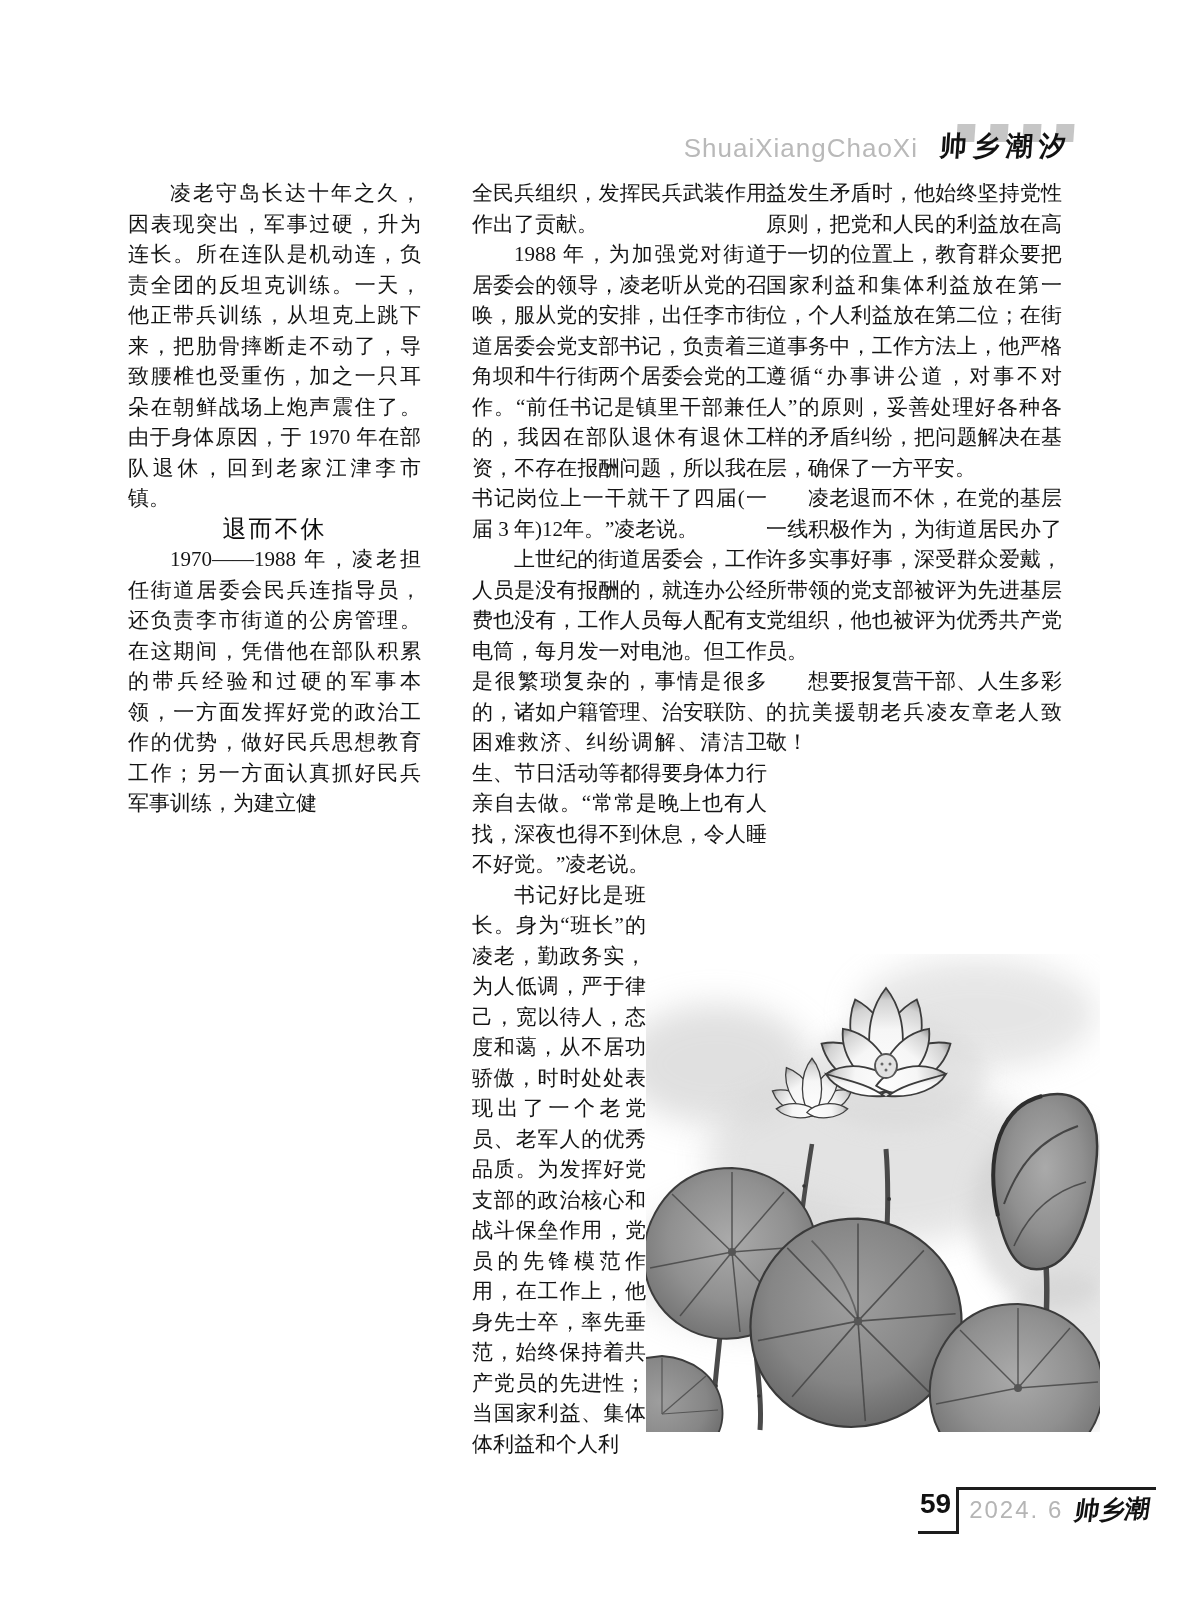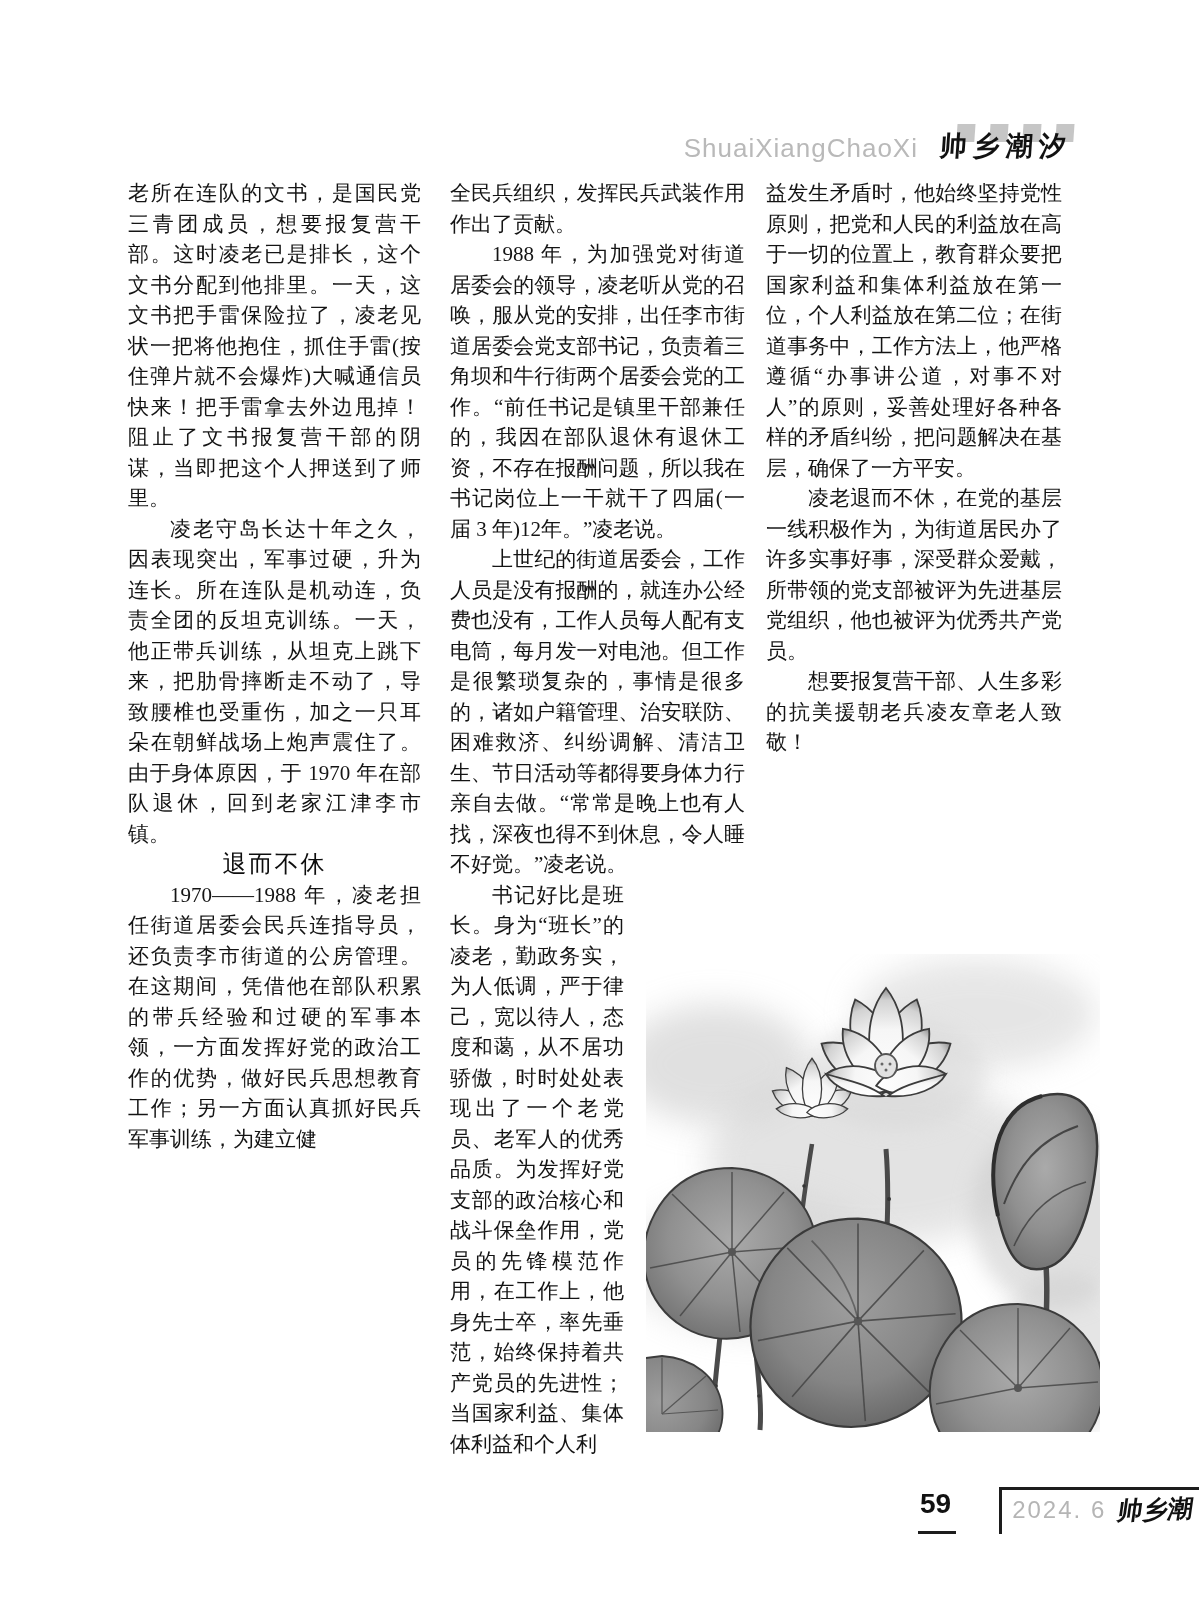--- a/index.html
+++ b/index.html
@@ -17,53 +17,52 @@
     color:#111;margin-left:6px;transform:skewX(-4deg);}
   .mast-char .sq{position:absolute;top:-4px;right:-7px;width:18px;height:18px;
     background:#c6c6c6;z-index:0;}
   .mast-char .glyph{position:relative;z-index:1;}
   
   .col{position:absolute;top:178px;font-size:21px;line-height:30.5px;
     text-align:justify;color:#141414;}
   .col p{margin:0;}
   .indent{text-indent:2em;}
   .col1{left:128px;width:293px;}
-  .col2{left:450px;width:295px;}
+  .col2{left:472px;width:295px;}
   .col3{left:766px;width:296px;}
   .narrow{width:174px;}
   .section-heading{
     font-family:"Liberation Sans","DejaVu Sans",sans-serif;
     font-weight:normal;font-size:24px;text-align:center;text-indent:0;
     letter-spacing:2px;margin:26px 0 23px 0;color:#0d0d0d;
   }
   
   .illustration{position:absolute;left:646px;top:954px;width:454px;height:478px;}
   
   .footer{position:absolute;left:918px;top:1487px;display:flex;align-items:stretch;
     font-family:"Liberation Sans","DejaVu Sans",sans-serif;}
   .page-num{font-size:28px;font-weight:bold;color:#111;line-height:34px;
     padding:0 5px 1px 2px;border-bottom:3px solid #1d1d1d;}
   .footer-right{border-left:3px solid #1d1d1d;border-top:3px solid #1d1d1d;
-    padding:3px 6px 8px 10px;display:flex;align-items:baseline;margin-left:43px;}
+    padding:3px 6px 8px 10px;display:flex;align-items:baseline;}
   .issue{color:#b5b5b5;font-size:24px;letter-spacing:2px;}
   .mag-name{font-size:25px;font-weight:bold;color:#111;margin-left:12px;
     display:inline-block;transform:skewX(-10deg) rotate(-2deg);
     font-family:"DejaVu Serif",serif;}
 </style>
 </head>
 <body>
 
 <div class="page">
 
   <div class="masthead">
     <span class="mast-roman">ShuaiXiangChaoXi</span><span class="mast-title"><span class="mast-char"><i class="sq"></i><b class="glyph">帅</b></span><span class="mast-char"><i class="sq"></i><b class="glyph">乡</b></span><span class="mast-char"><i class="sq"></i><b class="glyph">潮</b></span><span class="mast-char"><i class="sq"></i><b class="glyph">汐</b></span></span>
   </div>
 
   <div class="col col1">
-    <p>老所在连队的文书，是国民党三青团成员，想要报复营干部。这时凌老已是排长，这个文书分配到他排里。一天，这文书把手雷保险拉了，凌老见状一把将他抱住，抓住手雷(按住弹片就不会爆炸)大喊通信员快来！把手雷拿去外边甩掉！阻止了文书报复营干部的阴谋，当即把这个人押送到了师里。</p>
     <p class="indent">凌老守岛长达十年之久，因表现突出，军事过硬，升为连长。所在连队是机动连，负责全团的反坦克训练。一天，他正带兵训练，从坦克上跳下来，把肋骨摔断走不动了，导致腰椎也受重伤，加之一只耳朵在朝鲜战场上炮声震住了。由于身体原因，于 1970 年在部队退休，回到老家江津李市镇。</p>
     <p class="section-heading">退而不休</p>
     <p class="indent">1970——1988 年，凌老担任街道居委会民兵连指导员，还负责李市街道的公房管理。在这期间，凭借他在部队积累的带兵经验和过硬的军事本领，一方面发挥好党的政治工作的优势，做好民兵思想教育工作；另一方面认真抓好民兵军事训练，为建立健</p>
   </div>
 
   <div class="col col2">
     <p>全民兵组织，发挥民兵武装作用作出了贡献。</p>
     <p class="indent">1988 年，为加强党对街道居委会的领导，凌老听从党的召唤，服从党的安排，出任李市街道居委会党支部书记，负责着三角坝和牛行街两个居委会党的工作。“前任书记是镇里干部兼任的，我因在部队退休有退休工资，不存在报酬问题，所以我在书记岗位上一干就干了四届(一届 3 年)12年。”凌老说。</p>
     <p class="indent">上世纪的街道居委会，工作人员是没有报酬的，就连办公经费也没有，工作人员每人配有支电筒，每月发一对电池。但工作是很繁琐复杂的，事情是很多的，诸如户籍管理、治安联防、困难救济、纠纷调解、清洁卫生、节日活动等都得要身体力行亲自去做。“常常是晚上也有人找，深夜也得不到休息，令人睡不好觉。”凌老说。</p>
     <p class="indent narrow">书记好比是班长。身为“班长”的凌老，勤政务实，为人低调，严于律己，宽以待人，态度和蔼，从不居功骄傲，时时处处表现出了一个老党员、老军人的优秀品质。为发挥好党支部的政治核心和战斗保垒作用，党员的先锋模范作用，在工作上，他身先士卒，率先垂范，始终保持着共产党员的先进性；当国家利益、集体体利益和个人利</p>

